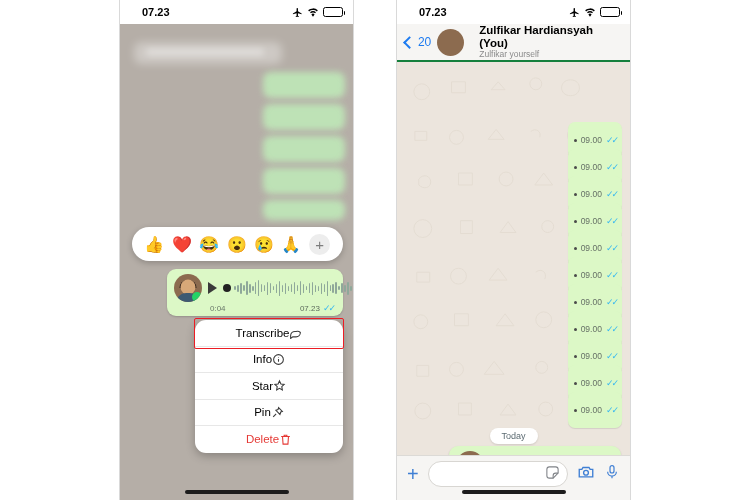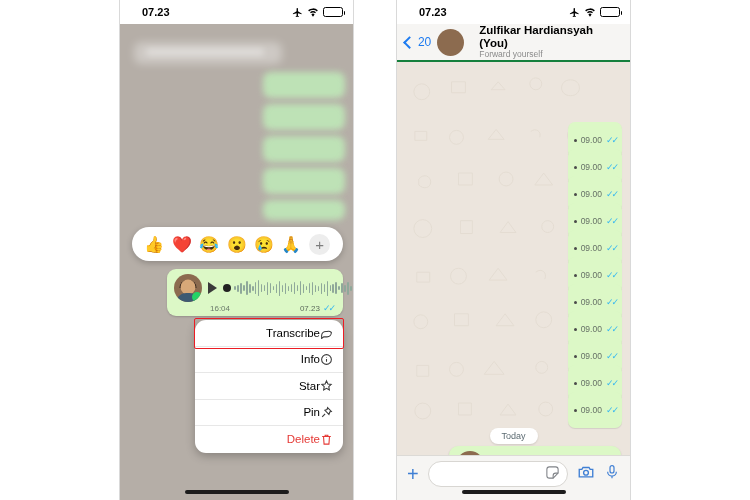--- a/index.html
+++ b/index.html
@@ -173,21 +173,21 @@
     width: 148px;
     background: #ffffff;
     border-radius: 11px;
     overflow: hidden;
     box-shadow: 0 3px 10px rgba(0,0,0,0.25);
     font-size: 11.5px;
     color: #000;
   }
   .ctx-item {
     height: 26.5px;
-    display: flex; align-items: center; justify-content: flex-end;
+    display: flex; align-items: center; justify-content: center;
     padding: 0 10px;
     border-bottom: 1px solid #e7e7e7;
   }
   .ctx-item:last-child { border-bottom: none; }
   .ctx-item.danger { color: #e53935; }
   .ctx-ico { color: #3c3c3c; display: flex; align-items: center; }
   .ctx-item.danger .ctx-ico { color: #e53935; }
 
   .red-box {
     position: absolute;
@@ -375,21 +375,21 @@
                 <i style="height: 12px;"></i>
                 <i style="height: 4px;"></i>
                 <i style="height: 10px;"></i>
                 <i style="height: 7px;"></i>
                 <i style="height: 13px;"></i>
                 <i style="height: 5px;"></i>
               </span>
           </span>
         </div>
         <div class="vb-meta">
-          <span class="dur">16:04</span>
+          <span class="dur">0:04</span>
           <span class="right">
             <span>07.23</span>
             <span class="tick">✓✓</span>
           </span>
         </div>
       </div>
 
       <div class="ctx-menu">
         <div class="ctx-item">
           <span>Transcribe</span>
@@ -459,21 +459,21 @@
     </div>
 
     <div class="wa-header">
       <span class="back-arrow"></span>
       <span class="unread-count">20</span>
       <span class="hdr-avatar">
         <span class="hair"></span><span class="face"></span><span class="body"></span>
       </span>
       <span class="hdr-text">
         <span class="hdr-name">Zulfikar Hardiansyah (You)</span>
-        <span class="hdr-sub">Forward yourself</span>
+        <span class="hdr-sub">Zulfikar yourself</span>
       </span>
     </div>
 
     <div class="wa-chat">
       <svg class="doodle" viewBox="0 0 235 393" preserveAspectRatio="none">
         <g stroke="#dcd3c7" stroke-width="1" fill="none">
           <circle cx="25" cy="30" r="8"></circle>
             <path d="M55 20h14v11H55z"></path>
             <path d="M95 28l7-8 7 8z"></path>
           <circle cx="140" cy="22" r="6"></circle>

